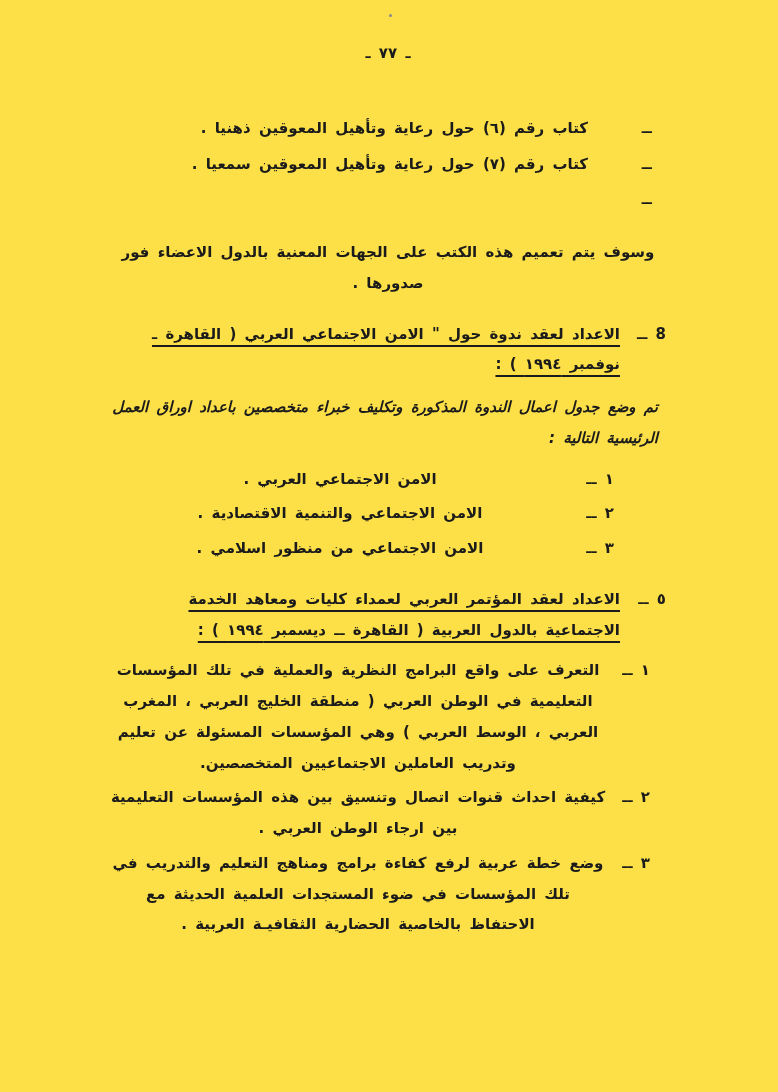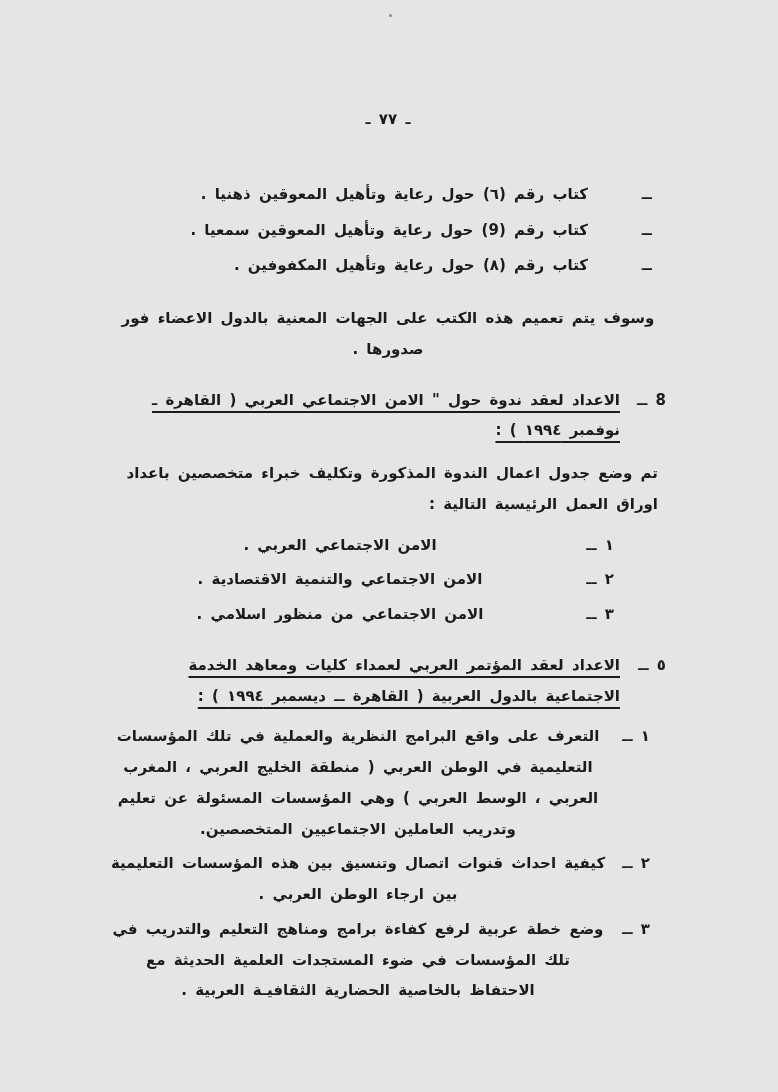--- a/index.html
+++ b/index.html
@@ -5,30 +5,30 @@
   html, body {
     margin: 0;
     padding: 0;
     background: #ffffff;
   }
   .page {
     position: relative;
     width: 778px;
     height: 1092px;
     margin: 0 auto;
-    background: #e5e5e5;
+    background: #fde047;
     overflow: hidden;
     direction: rtl;
     font-family: "DejaVu Sans", sans-serif;
     font-weight: bold;
     color: #1b1b1b;
     font-size: 15px;
     line-height: 2.05;
     word-spacing: 3px;
-    padding: 104px 112px 0 110px;
+    padding: 38px 112px 0 110px;
     box-sizing: border-box;
   }
   .scan-dot {
     position: absolute;
     top: 14px;
     left: 50%;
     width: 3px;
     height: 3px;
     border-radius: 50%;
     background: #8a8a8a;
@@ -69,20 +69,21 @@
   .sec-title {
     flex: 1;
     text-decoration: underline;
     text-decoration-thickness: 1.5px;
     text-underline-offset: 6px;
   }
   .sec-intro {
     margin: 12px 0 0 0;
     padding-right: 8px;
     text-align: right;
+    font-style: italic;
   }
   .sub-list {
     margin-top: 10px;
   }
   .sub-list.indent-deep {
     padding-right: 52px;
   }
   .sub-list.indent-light {
     padding-right: 16px;
   }
@@ -106,25 +107,24 @@
 
   <div class="page-number">ـ ٧٧ ـ</div>
 
   <section class="book-list">
     <div class="book-row">
       <span class="dash">ــ</span>
       <span class="txt">كتاب رقم (٦) حول رعاية وتأهيل المعوقين ذهنيا .</span>
     </div>
     <div class="book-row">
       <span class="dash">ــ</span>
-      <span class="txt">كتاب رقم (9) حول رعاية وتأهيل المعوقين سمعيا .</span>
+      <span class="txt">كتاب رقم (٧) حول رعاية وتأهيل المعوقين سمعيا .</span>
     </div>
     <div class="book-row">
       <span class="dash">ــ</span>
-      <span class="txt">كتاب رقم (٨)  حول رعاية وتأهيل المكفوفين .</span>
     </div>
   </section>
 
   <p class="note">وسوف يتم تعميم هذه الكتب على الجهات المعنية بالدول الاعضاء فور صدورها .</p>
 
   <section class="section">
     <div class="sec-head">
       <span class="sec-num">8 ــ</span>
       <span class="sec-title">الاعداد لعقد ندوة حول " الامن الاجتماعي العربي ( القاهرة ـ نوفمبر ١٩٩٤ ) :</span>
     </div>

